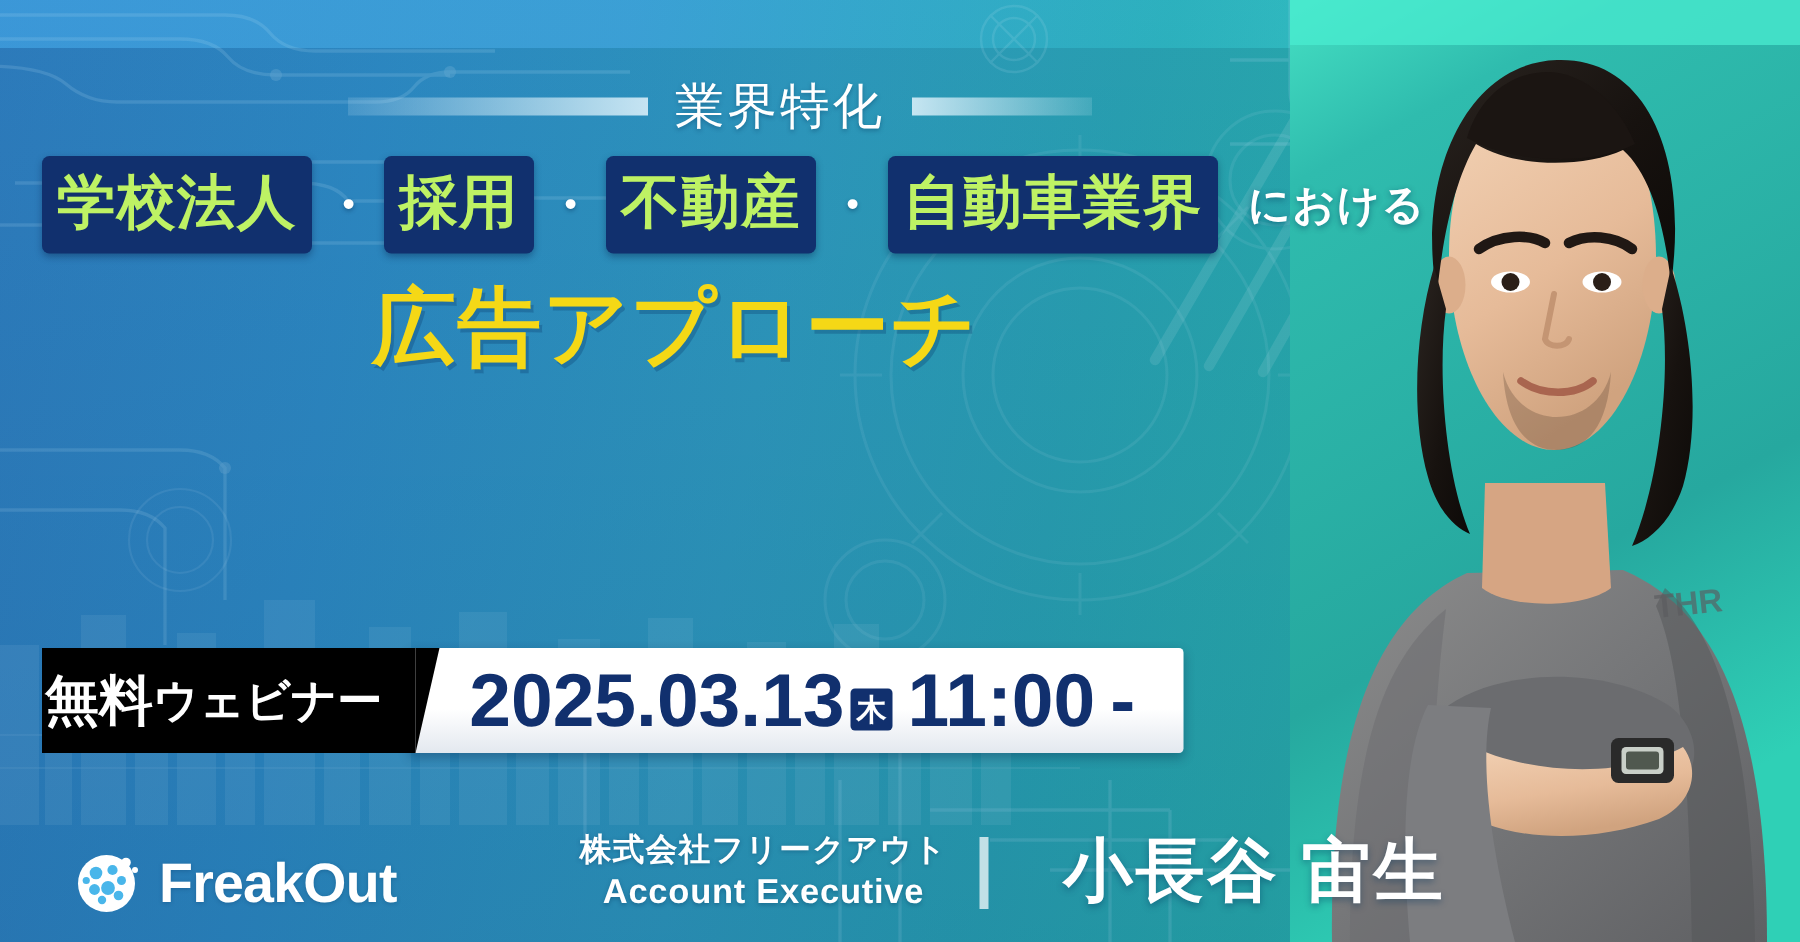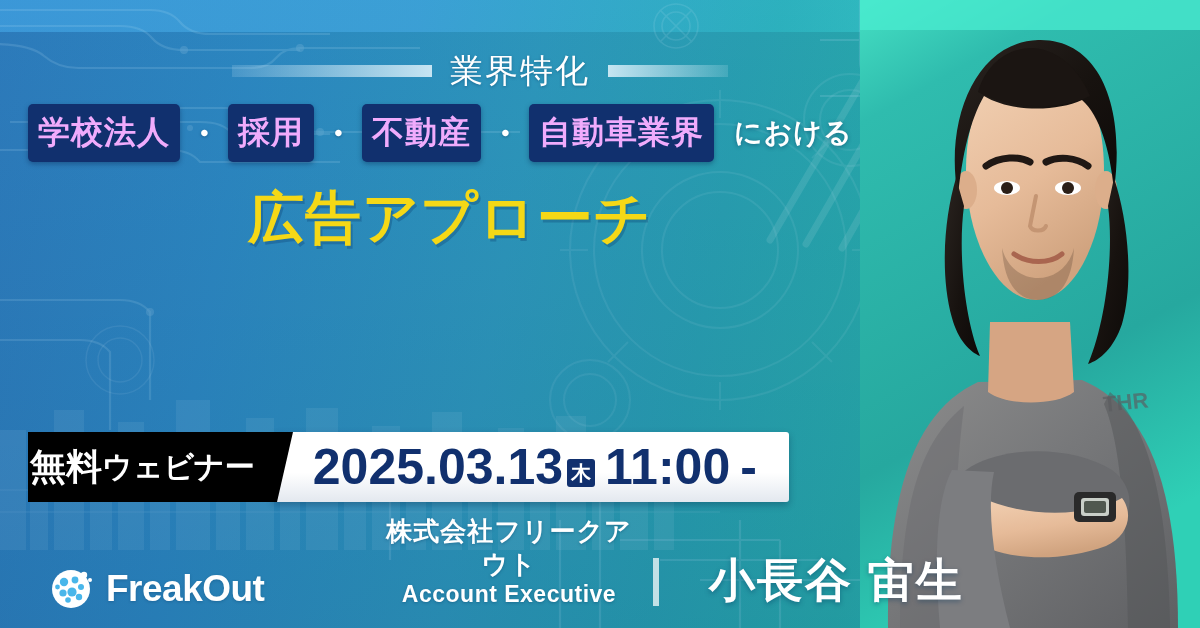--- a/index.html
+++ b/index.html
@@ -53,22 +53,22 @@
     color:#ffffff;font-size:33px;font-weight:500;letter-spacing:2px;
     text-shadow:0 1px 3px rgba(0,40,80,.35);white-space:nowrap;
   }
 
   
   .badge-row{
     position:absolute;left:28px;top:104px;
     display:flex;align-items:center;gap:6px;
   }
   .badge{
-    background:#11306e;color:#f0abfc;
-    font-size:32px;font-weight:700;line-height:1;
+    background:#11306e;color:#bef264;
+    font-size:39px;font-weight:700;line-height:1;
     padding:12px 10px 14px 10px;border-radius:5px;
     letter-spacing:1px;white-space:nowrap;
     box-shadow:0 2px 5px rgba(0,20,60,.35);
   }
   .dot{
     color:#ffffff;font-size:34px;font-weight:700;line-height:1;
     padding:0 1px;text-shadow:0 1px 3px rgba(0,40,80,.4);
   }
   .suffix{
     color:#ffffff;font-size:28px;font-weight:700;margin-left:14px;
@@ -130,21 +130,21 @@
   }
   .logo-mark{width:46px;height:46px;display:block;}
   .logo-text{
     color:#ffffff;font-size:37px;font-weight:800;letter-spacing:-.5px;
     text-shadow:0 1px 3px rgba(0,40,80,.25);
   }
   .company{
     position:absolute;left:372px;bottom:18px;width:250px;text-align:center;color:#ffffff;
     text-shadow:0 1px 3px rgba(0,50,90,.35);
   }
-  .company .c1{font-size:26px;font-weight:600;letter-spacing:1px;line-height:1.25;}
+  .company .c1{font-size:21px;font-weight:600;letter-spacing:1px;line-height:1.25;}
   .company .c2{font-size:23px;font-weight:600;letter-spacing:.5px;line-height:1.3;}
   .vdiv{
     position:absolute;left:641px;bottom:22px;width:6px;height:48px;
     background:rgba(255,255,255,.72);
   }
   .speaker{
     position:absolute;left:668px;bottom:16px;color:#ffffff;
     font-size:46px;font-weight:700;letter-spacing:2px;
     text-shadow:0 2px 5px rgba(0,50,90,.4);white-space:nowrap;margin-left:29px;
   }

